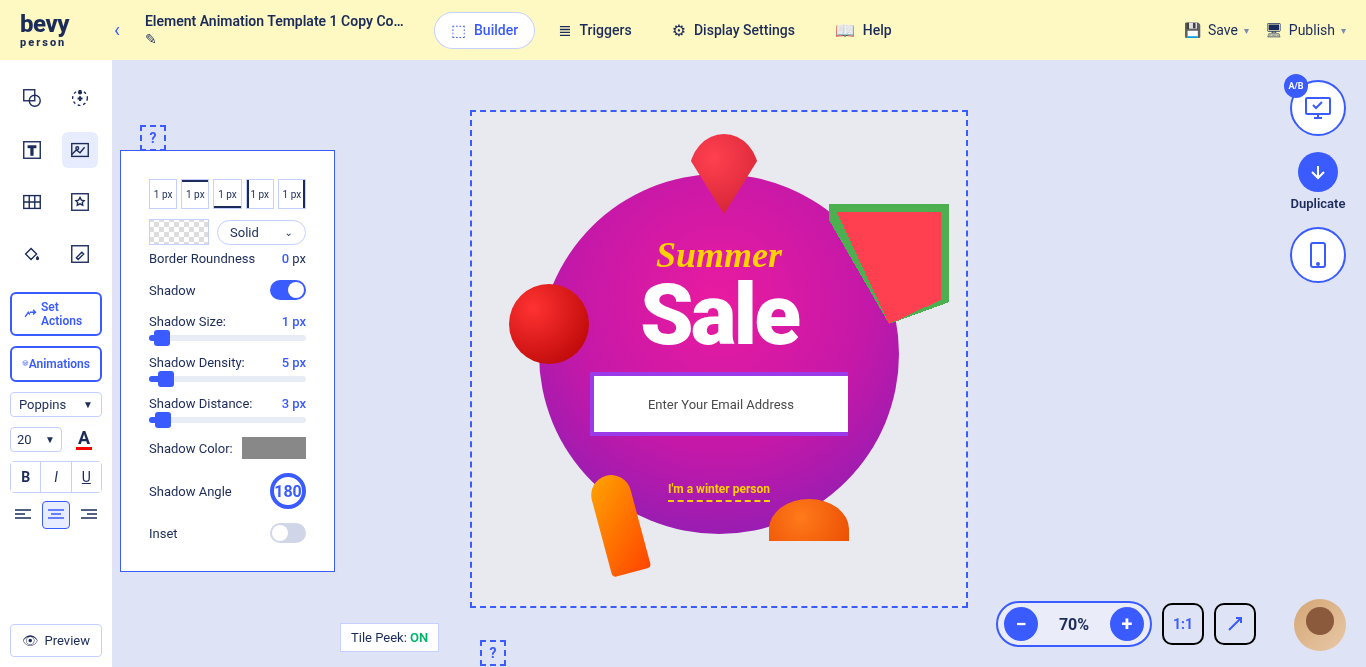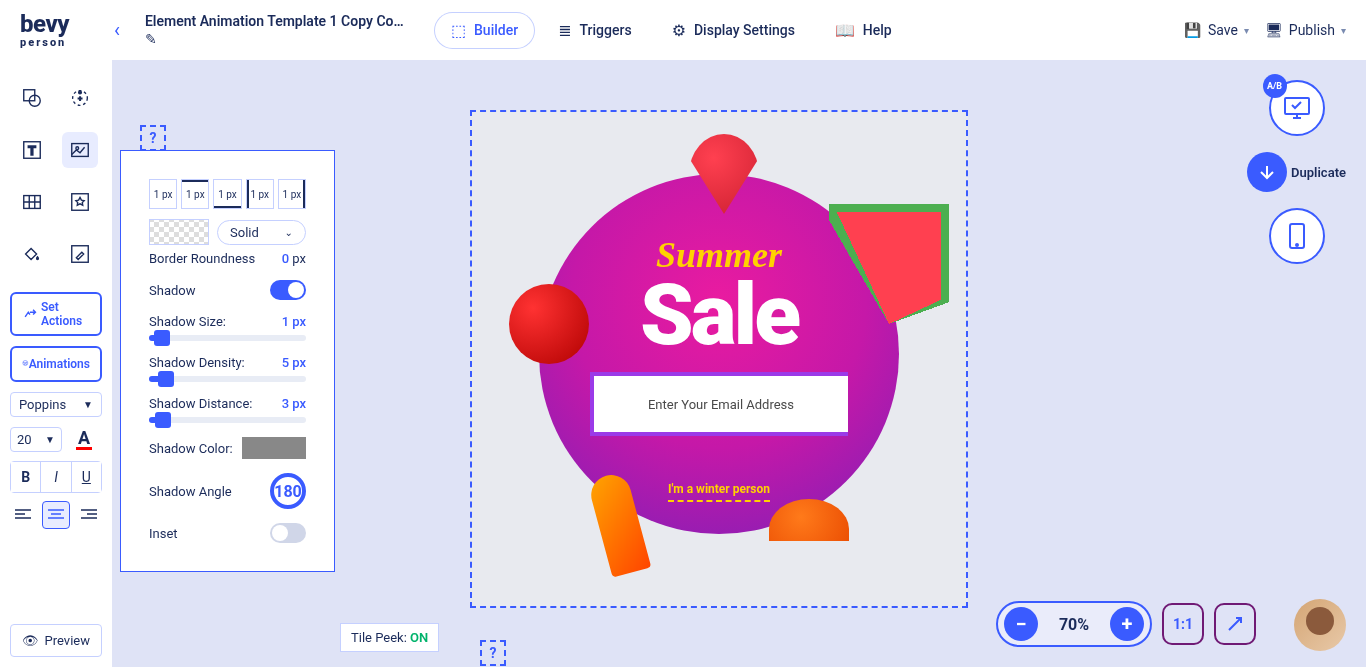--- a/index.html
+++ b/index.html
@@ -1,18 +1,18 @@
 <!DOCTYPE html>
 <html><head>
   <meta charset="utf-8">
   <style>
     *{margin:0;padding:0;box-sizing:border-box;font-family:-apple-system,BlinkMacSystemFont,'Segoe UI',Roboto,sans-serif}
     body{width:1366px;height:667px;background:#dfe3f6;overflow:hidden;position:relative}
 
-    .topbar{position:absolute;top:0;left:0;right:0;height:60px;background:#ffffff;display:flex;align-items:center;padding:0 20px;z-index:50}
+    .topbar{position:absolute;top:0;left:0;right:0;height:60px;background:#fef9c3;display:flex;align-items:center;padding:0 20px;z-index:50}
     .logo{display:flex;flex-direction:column;color:#1b2b5a;font-weight:800;margin-right:30px}
     .logo-top{font-size:24px;line-height:1;letter-spacing:-0.5px}
     .logo-sub{font-size:11px;letter-spacing:2px}
     .back-btn{width:36px;height:36px;display:flex;align-items:center;justify-content:center;color:#3a5bff;margin-right:10px;cursor:pointer;font-size:20px}
     .title-block{display:flex;flex-direction:column;color:#1b2b5a;margin-right:30px;width:260px}
     .title-text{font-size:14px;font-weight:600;white-space:nowrap;overflow:hidden;text-overflow:ellipsis}
     .title-icon{font-size:14px;margin-top:2px}
     .nav-tabs{display:flex;gap:8px;flex:1}
     .nav-tab{display:flex;align-items:center;gap:8px;padding:8px 16px;border-radius:20px;color:#1b2b5a;font-size:14px;font-weight:500;cursor:pointer}
     .nav-tab.active{background:#fff;color:#3a5bff;box-shadow:0 0 0 1px #c5d0ff}
@@ -91,21 +91,21 @@
     .floaters{position:absolute;right:20px;top:80px;display:flex;flex-direction:column;align-items:center;gap:16px;z-index:30}
     .fab{width:56px;height:56px;border-radius:50%;background:#fff;border:2px solid #3a5bff;display:flex;align-items:center;justify-content:center;color:#3a5bff;cursor:pointer;font-size:22px}
     .fab.solid{background:#3a5bff;color:#fff;border:none;width:40px;height:40px}
     .ab-badge{position:absolute;top:-6px;left:-6px;width:24px;height:24px;border-radius:50%;background:#3a5bff;color:#fff;font-size:9px;font-weight:700;display:flex;align-items:center;justify-content:center}
     .dup-label{font-size:13px;font-weight:600;color:#1b2b5a}
 
     .zoom-bar{position:absolute;right:110px;bottom:20px;display:flex;align-items:center;gap:10px;z-index:30}
     .zoom-pill{display:flex;align-items:center;gap:14px;border:2px solid #3a5bff;border-radius:28px;padding:4px 6px;background:#eaecfa}
     .zbtn{width:34px;height:34px;border-radius:50%;background:#3a5bff;color:#fff;display:flex;align-items:center;justify-content:center;font-size:20px;font-weight:700;cursor:pointer}
     .zval{font-weight:700;color:#1b2b5a;font-size:16px;min-width:44px;text-align:center}
-    .sqbtn{width:42px;height:42px;border-radius:10px;border:2px solid #701a75;display:flex;align-items:center;justify-content:center;color:#3a5bff;cursor:pointer;font-size:14px;font-weight:700}
+    .sqbtn{width:42px;height:42px;border-radius:10px;border:2px solid #000000;display:flex;align-items:center;justify-content:center;color:#3a5bff;cursor:pointer;font-size:14px;font-weight:700}
     .avatar{position:absolute;right:20px;bottom:16px;width:52px;height:52px;border-radius:50%;background:linear-gradient(135deg,#d4a574,#e8c9a8);z-index:30;overflow:hidden}
     .avatar::after{content:'';position:absolute;top:8px;left:12px;width:28px;height:28px;background:#8b5a3c;border-radius:50%}
     .chev{font-size:10px}
   </style>
 </head>
 <body>
 
 <div class="topbar">
   <div class="logo">
     <span class="logo-top">bevy</span>
@@ -374,21 +374,21 @@
   <div style="position:relative">
     <div class="ab-badge">A/B</div>
     <div class="fab">
         <svg width="28" height="24" viewBox="0 0 28 24" fill="none" stroke="#3a5bff" stroke-width="2">
           <rect x="2" y="2" width="24" height="16" rx="1"></rect>
           <path d="M10 22h8M14 18v4"></path>
           <path d="M9 9l3 3 6-6" stroke="#3a5bff"></path>
         </svg>
       </div>
   </div>
-  <div style="display:flex;flex-direction:row;align-items:center;gap:4px">
+  <div style="display:flex;flex-direction:column;align-items:center;gap:4px">
     <div class="fab solid">
         <svg width="18" height="18" viewBox="0 0 18 18" fill="#fff">
           <path d="M9 3v12M3 9l6 6 6-6" stroke="#fff" stroke-width="2" fill="none"></path>
         </svg>
       </div>
     <span class="dup-label">Duplicate</span>
   </div>
   <div class="fab">
       <svg width="18" height="28" viewBox="0 0 18 28" fill="none" stroke="#3a5bff" stroke-width="2">
         <rect x="2" y="2" width="14" height="24" rx="2"></rect>

